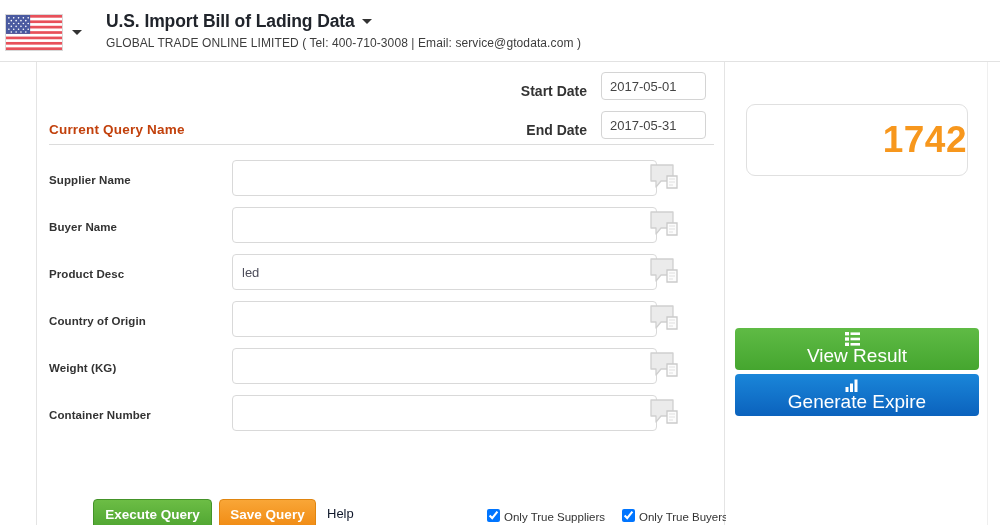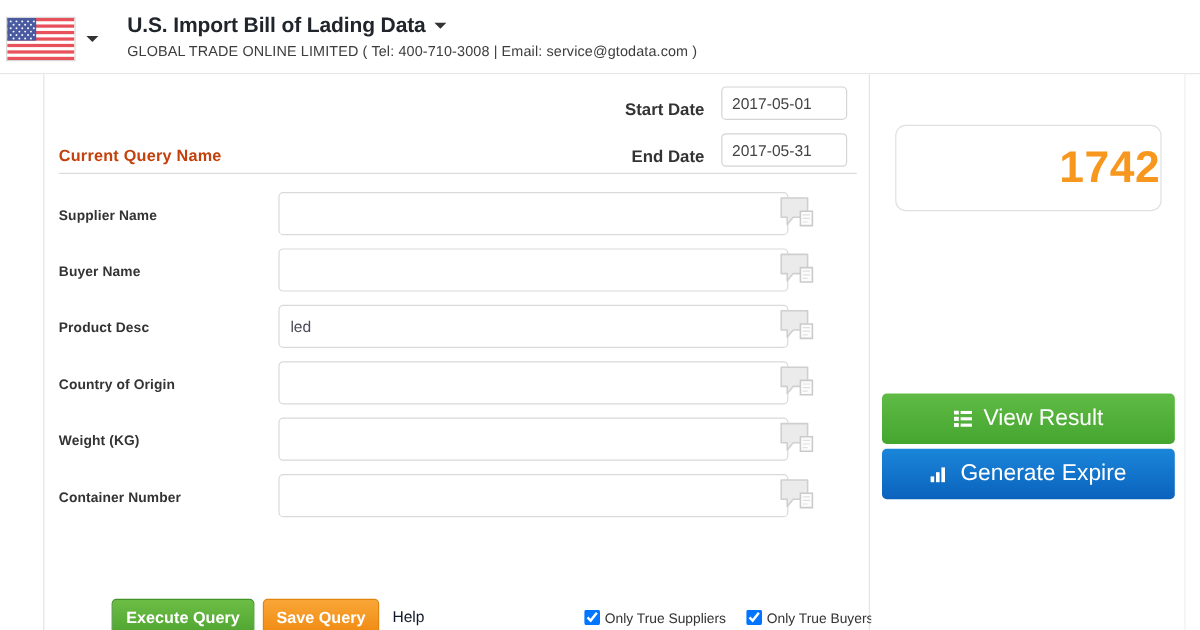--- a/index.html
+++ b/index.html
@@ -335,20 +335,21 @@
     border-radius: 4px;
     color: #fff;
     font-size: 19px;
     cursor: pointer;
     font-family: "Liberation Sans", sans-serif;
     display: flex;
     align-items: center;
     justify-content: center;
     border: none;
     padding: 18px;
+    flex-direction: column;
   }
   .btn-view {
     top: 266px;
     background: linear-gradient(#5fbb45, #45a62f);
   }
   .btn-report {
     top: 312px;
     background: linear-gradient(#1a86d9, #0b62bd);
   }
   .side-btn .icn { margin-right: 10px; display: inline-flex; }

